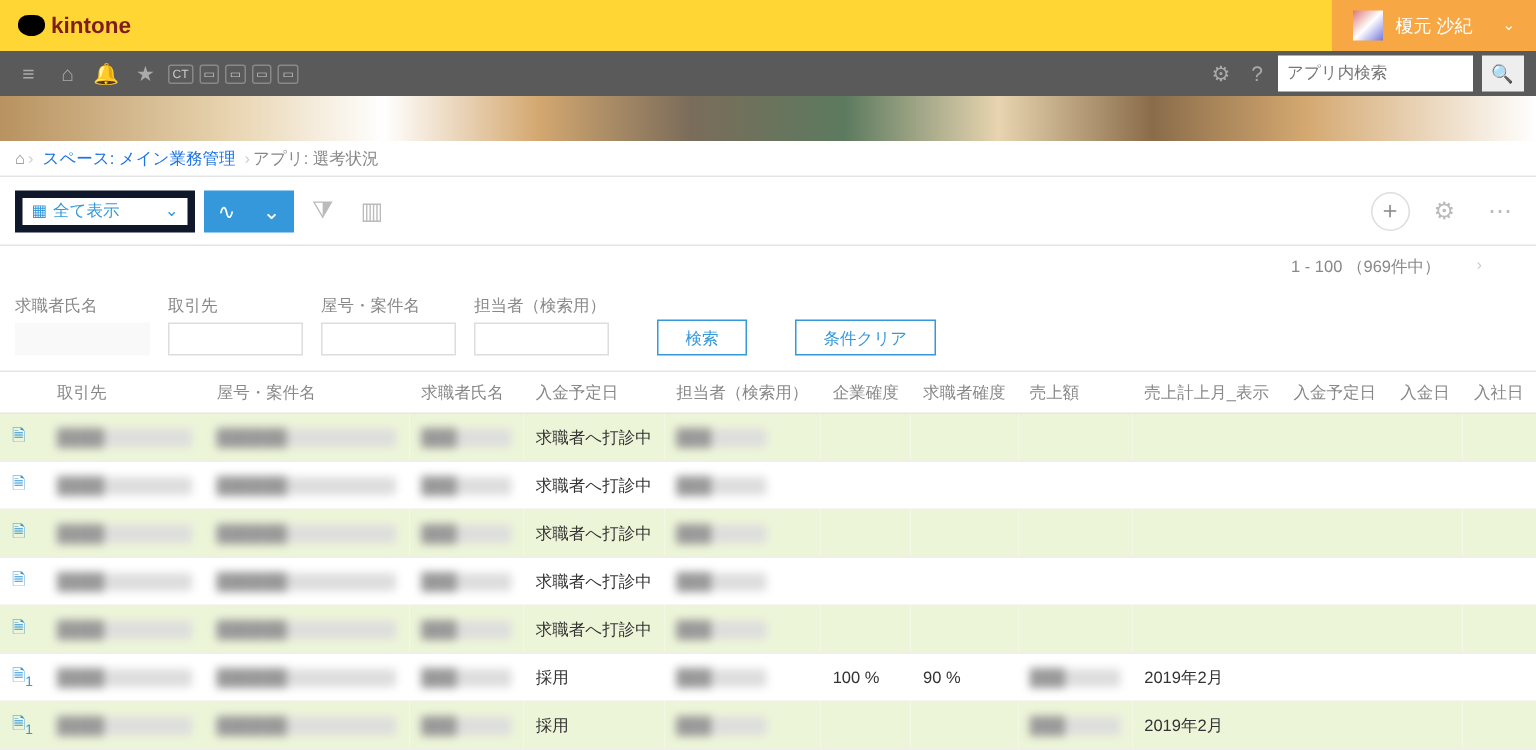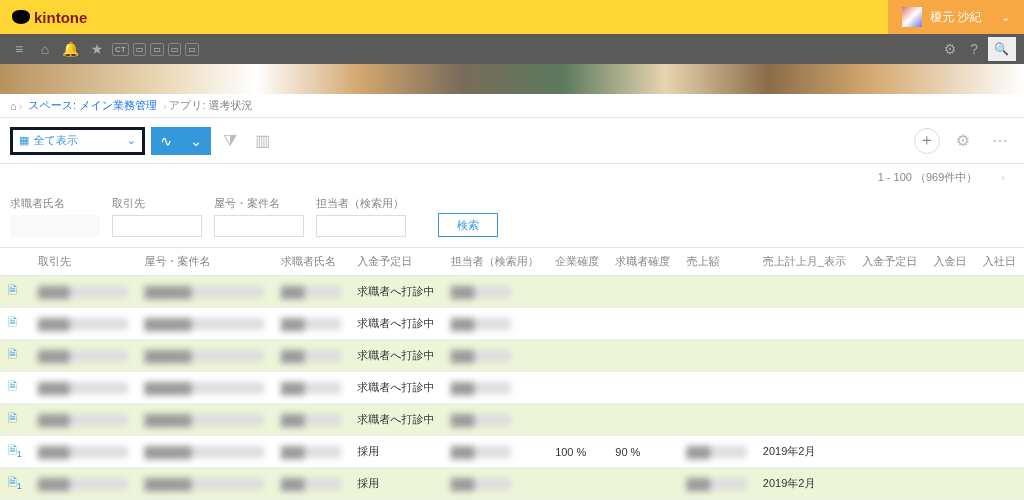--- a/index.html
+++ b/index.html
@@ -20,28 +20,28 @@
 .search-box input{border:none;outline:none;font-size:11px;width:100%;color:#888;}
 .search-btn{background:#eee;width:28px;height:24px;display:flex;align-items:center;justify-content:center;color:#888;}
 .banner{height:30px;position:relative;overflow:hidden;}
 .banner-bg{position:absolute;inset:0;background:linear-gradient(90deg,#b8925f 0%,#e8d4b0 15%,#fff 25%,#d4a870 35%,#7a6c5a 45%,#5c7a5f 55%,#e8d4b0 65%,#8a6c4a 75%,#d4a870 85%,#fff 100%);}
 .banner-title{position:absolute;left:14px;top:4px;color:#fff;font-size:16px;text-shadow:0 1px 2px rgba(0,0,0,0.6);}
 .breadcrumb{background:#fff;height:24px;display:flex;align-items:center;padding:0 10px;font-size:11px;color:#888;border-bottom:1px solid #e5e5e5;}
 .breadcrumb a{color:#1a73e8;text-decoration:none;margin:4px 4px;}
 .breadcrumb .sep{color:#ccc;margin:0 2px;}
 .action-row{background:#fff;height:46px;display:flex;align-items:center;justify-content:space-between;padding:0 10px;border-bottom:1px solid #e5e5e5;}
 .action-left{display:flex;align-items:center;gap:6px;}
-.view-select{border:3px solid #0f172a;height:28px;width:135px;display:flex;align-items:center;padding:0 6px;color:#3498db;font-size:11px;justify-content:space-between;gap:26px;}
+.view-select{border:5px solid #0f172a;height:28px;width:120px;display:flex;align-items:center;padding:0 6px;color:#3498db;font-size:11px;justify-content:space-between;gap:26px;}
 .view-select .grid-ic{color:#3498db;margin-right:4px;}
 .blue-btns{display:flex;}
 .blue-btns .b{background:#3498db;color:#fff;width:30px;height:28px;display:flex;align-items:center;justify-content:center;font-size:14px;}
 .gray-ic{color:#bbb;font-size:16px;padding:0 6px;}
 .action-right{display:flex;align-items:center;gap:10px;}
 .circ-plus{width:26px;height:26px;border:1px solid #ddd;border-radius:50%;display:flex;align-items:center;justify-content:center;color:#888;font-size:16px;}
-.pager{background:#fff;height:26px;display:flex;align-items:center;justify-content:flex-end;padding:0 19px;font-size:11px;color:#888;}
+.pager{background:#fff;height:26px;display:flex;align-items:center;justify-content:flex-end;padding:0 36px;font-size:11px;color:#888;}
 .pager .ch{margin-left:24px;color:#ccc;}
 .filters{background:#fff;padding:6px 10px 10px;display:flex;gap:12px;align-items:flex-end;border-bottom:1px solid #e5e5e5;}
 .fcol{display:flex;flex-direction:column;gap:4px;}
 .fcol label{font-size:11px;color:#888;}
 .fcol input{height:22px;border:1px solid #ddd;padding:0 4px;font-size:11px;}
 .fcol:nth-child(1) input{width:90px;background:#f9f9f9;border:none;}
 .fcol:nth-child(2) input{width:90px;}
 .fcol:nth-child(3) input{width:90px;}
 .fcol:nth-child(4) input{width:90px;}
 .fbtn{height:24px;padding:0 18px;background:#fff;border:1px solid #3498db;color:#3498db;font-size:11px;cursor:pointer;margin-left:20px;}
@@ -78,20 +78,23 @@
     <span class="ic">★</span>
     <span class="tool-badge">CT</span>
     <span class="tool-badge">▭</span>
     <span class="tool-badge">▭</span>
     <span class="tool-badge">▭</span>
     <span class="tool-badge">▭</span>
   </div>
   <div class="tool-right">
     <span class="ic">⚙</span>
     <span class="ic">?</span>
+    <div class="search-box">
+        <input placeholder="アプリ内検索" style="">
+      </div>
     <div class="search-btn">🔍</div>
   </div>
 </div>
 
 <div class="banner">
   <div class="banner-bg"></div>
 </div>
 
 <div class="breadcrumb">
   <span>⌂</span>
@@ -137,20 +140,21 @@
     </div>
   <div class="fcol">
       <label>屋号・案件名</label>
       <input style="">
     </div>
   <div class="fcol">
       <label>担当者（検索用）</label>
       <input style="">
     </div>
   <button class="fbtn">検索</button>
+  <button class="fbtn">条件クリア</button>
 </div>
 
 <div class="table-wrap">
   <table>
     <thead>
         <tr id="thead-row">
           <th></th>
           <th>取引先</th>
           <th>屋号・案件名</th>
           <th>求職者氏名</th>

